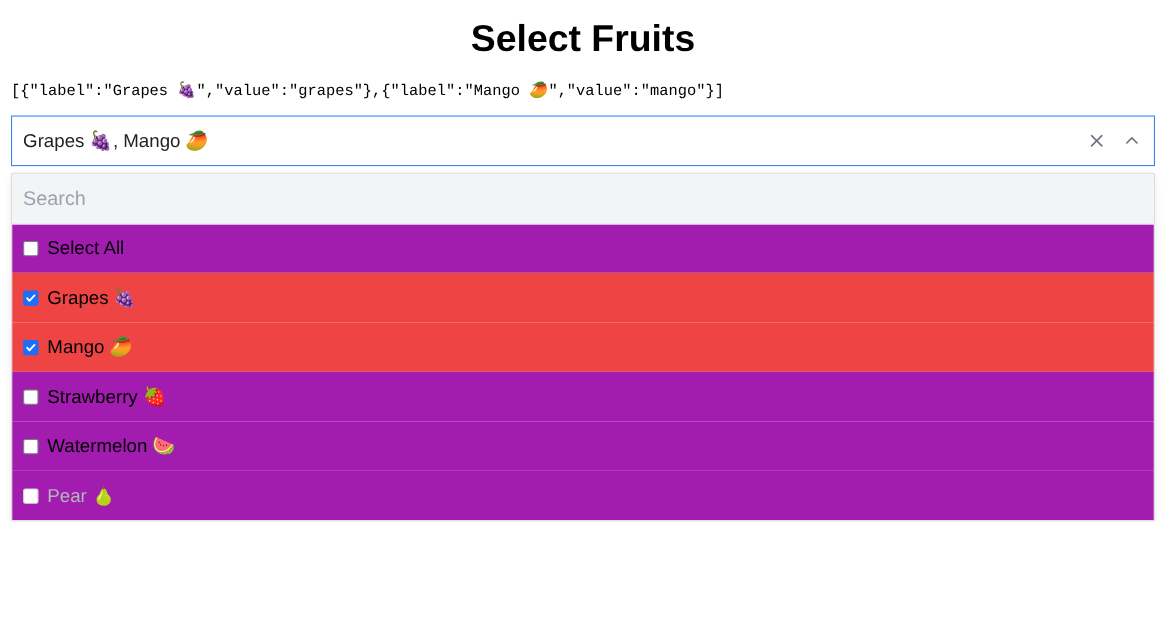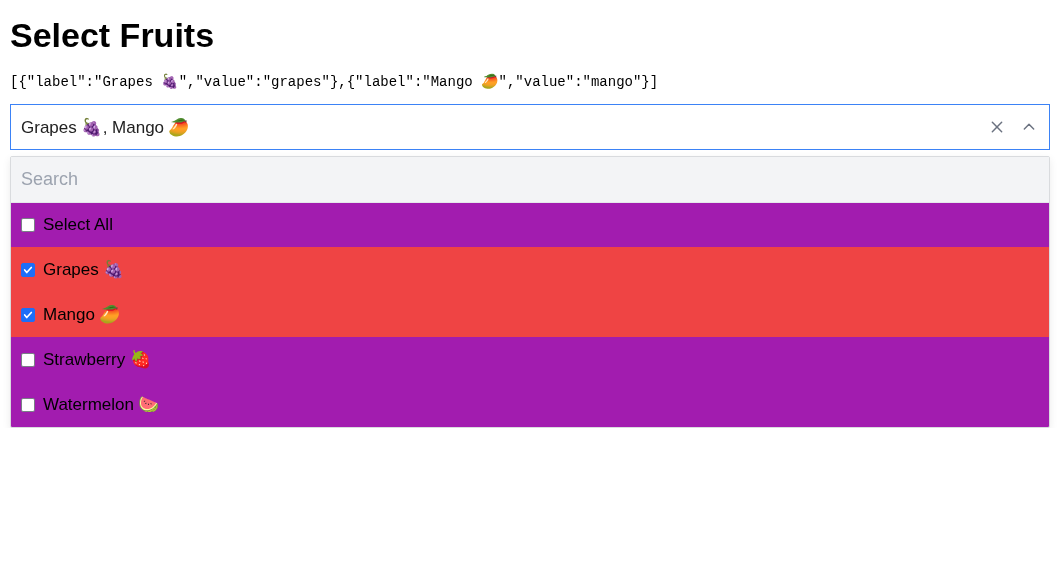--- a/index.html
+++ b/index.html
@@ -11,20 +11,21 @@
       font-family: "Segoe UI", Arial, sans-serif;
       padding: 10px 10px 0 10px;
       background: #fff;
       color: #000;
     }
     h1 {
       font-size: 34px;
       font-weight: 700;
       margin-bottom: 18px;
       margin-top: 6px;
+      text-align: center;
     }
     .json-preview {
       font-family: "Courier New", monospace;
       font-size: 14px;
       margin-bottom: 14px;
       white-space: nowrap;
     }
     .multiselect {
       position: relative;
       width: 100%;
@@ -204,16 +205,22 @@
         <span>Strawberry 🍓</span>
       </div>
 
       <div class="ms-option">
         <span class="cb">
           
         </span>
         <span>Watermelon 🍉</span>
       </div>
 
+      <div class="ms-option disabled">
+        <span class="cb">
+          
+        </span>
+        <span>Pear 🍐</span>
+      </div>
 
     </div>
   </div>
 </div>
 
 </body></html>

